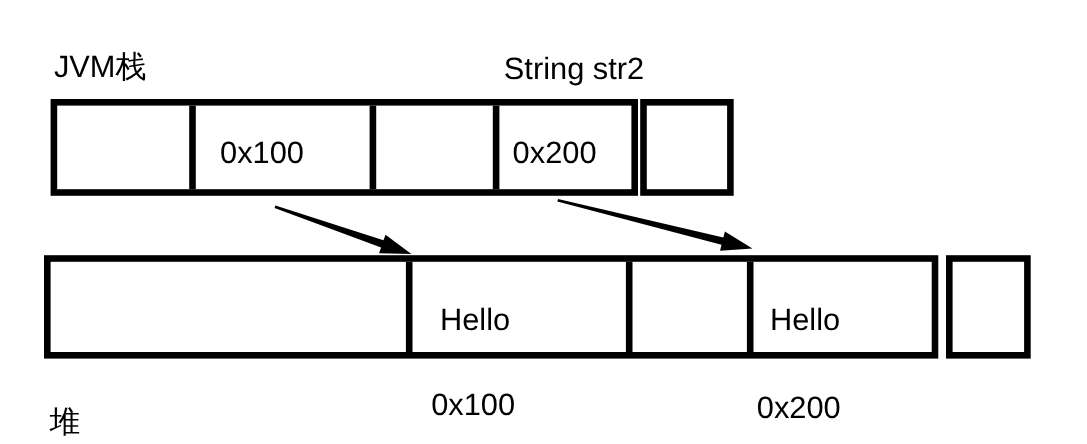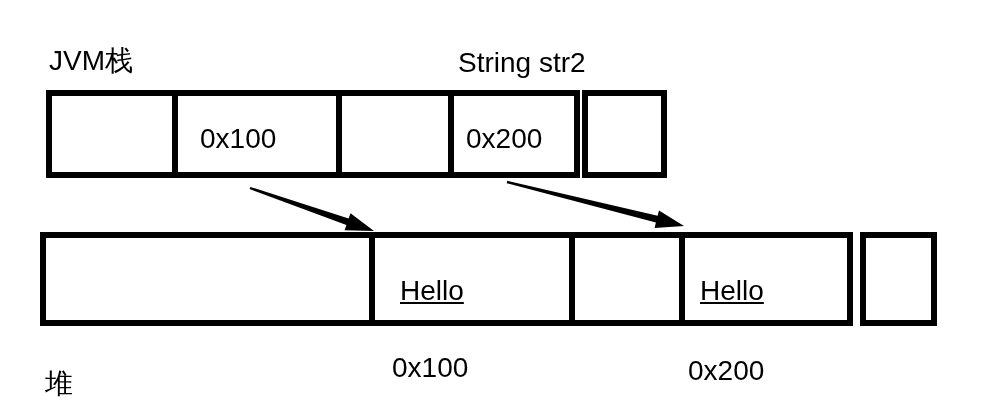--- a/index.html
+++ b/index.html
@@ -47,21 +47,21 @@
     white-space: nowrap;
   }
   .cell.last { border-right: none; }
 
   .stack-row .cell { padding-top: 10px; }
   .cell.sc-a { width: 126px; }
   .cell.sc-b { width: 164px; padding-left: 22px; }
   .cell.sc-c { width: 112px; }
   .cell.sc-d { width: 114px; padding-left: 12px; }
 
-  .heap-row .cell { padding-top: 24px; text-decoration: underline; }
+  .heap-row .cell { padding-top: 24px; }
   .cell.hc-a { width: 329px; }
   .cell.hc-b { width: 200px; padding-left: 25px; }
   .cell.hc-c { width: 110px; }
   .cell.hc-d { width: 162px; padding-left: 15px; }
 
   .box {
     position: absolute;
     border: 6px solid #000000;
     box-sizing: border-box;
     background: #ffffff;

